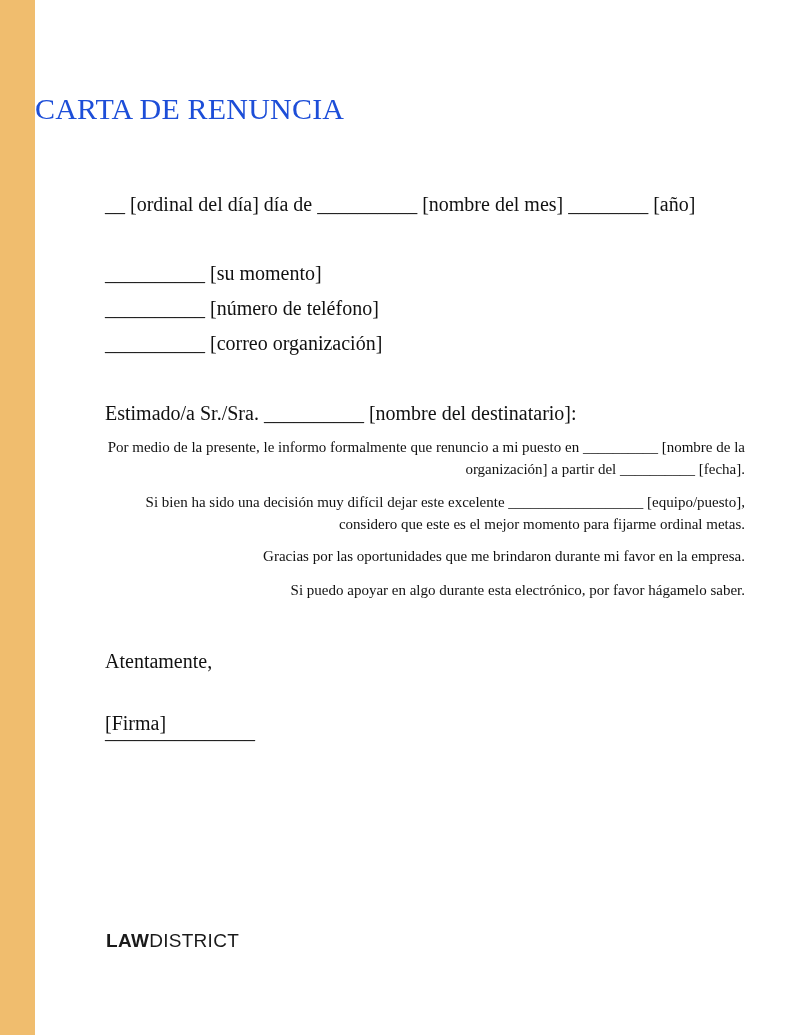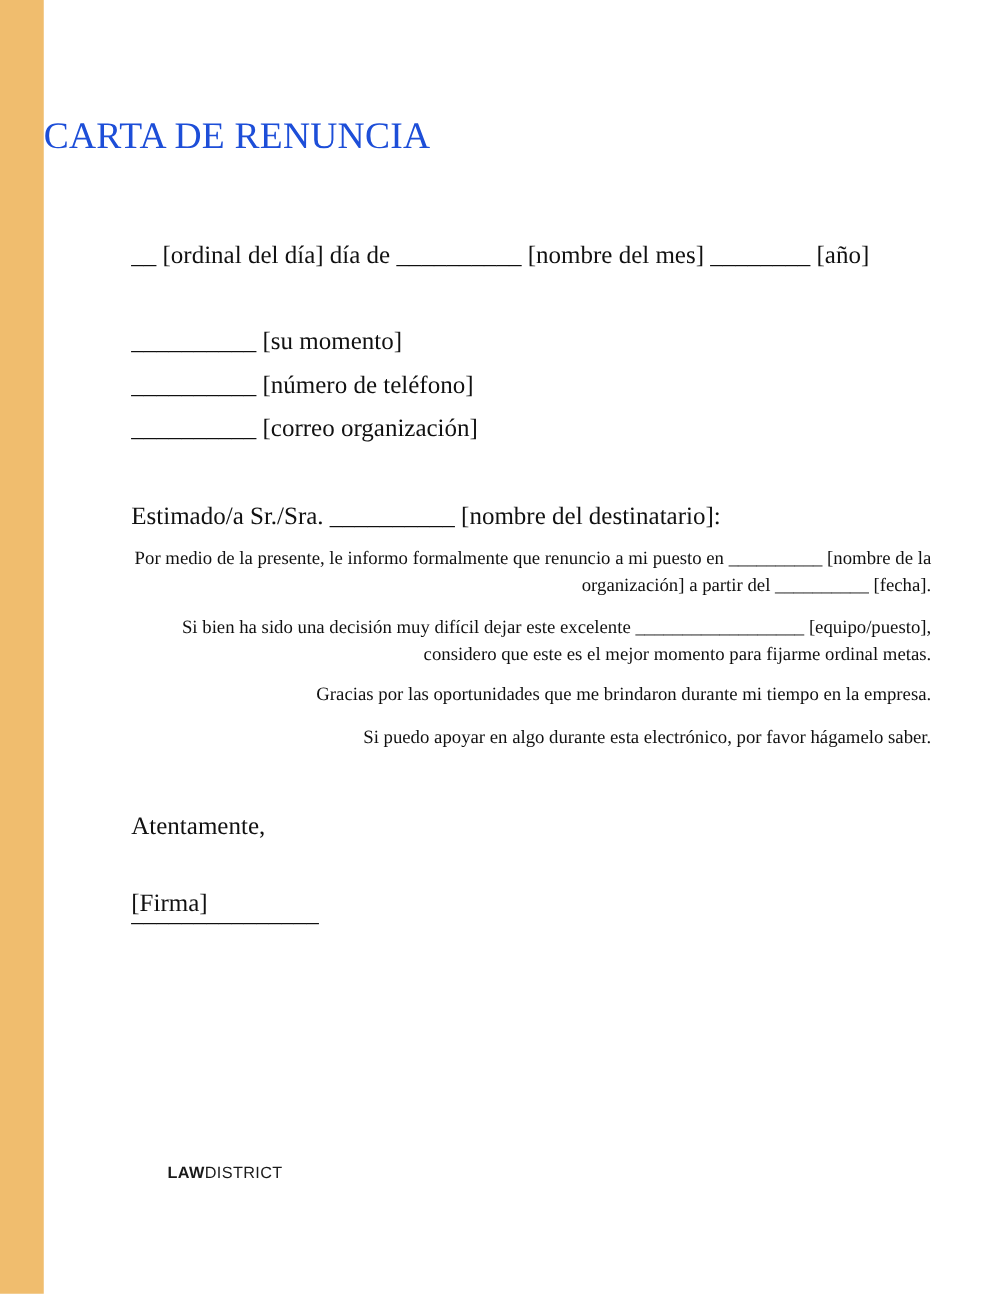--- a/index.html
+++ b/index.html
@@ -20,42 +20,42 @@
   }
   .line {
     position: absolute; left: 105px; font-size: 20px; line-height: 22px; white-space: nowrap;
   }
   .para {
     position: absolute; left: 105px; width: 640px; font-size: 15px; line-height: 22px; text-align: right;
   }
   .logo {
     position: absolute; left: 106px; top: 930px;
     font-family: "Liberation Sans", "DejaVu Sans", sans-serif;
-    font-size: 13px; color: #1a1a1a; letter-spacing: 0.3px; margin-left: 28px;
+    font-size: 19px; color: #1a1a1a; letter-spacing: 0.3px;
   }
   .logo .bold { font-weight: bold; }
 </style>
 </head>
 <body>
 
 <div class="stripe"></div>
 
 <div class="title">CARTA DE RENUNCIA</div>
 
 <div class="line" style="top:193px">__ [ordinal del día] día de __________ [nombre del mes] ________ [año]</div>
 
 <div class="line" style="top:262px">__________ [su momento]</div>
 <div class="line" style="top:297px">__________ [número de teléfono]</div>
 <div class="line" style="top:332px">__________ [correo organización]</div>
 
 <div class="line" style="top:402px">Estimado/a Sr./Sra. __________ [nombre del destinatario]:</div>
 
 <div class="para" style="top:436px">Por medio de la presente, le informo formalmente que renuncio a mi puesto en __________ [nombre de la organización] a partir del __________ [fecha].</div>
 <div class="para" style="top:491px">Si bien ha sido una decisión muy difícil dejar este excelente __________________ [equipo/puesto], considero que este es el mejor momento para fijarme ordinal metas.</div>
-<div class="para" style="top:545px">Gracias por las oportunidades que me brindaron durante mi tiempo en la empresa.</div>
+<div class="para" style="top:545px">Gracias por las oportunidades que me brindaron durante mi favor en la empresa.</div>
 <div class="para" style="top:579px">Si puedo apoyar en algo durante esta electrónico, por favor hágamelo saber.</div>
 
 <div class="line" style="top:650px">Atentamente,</div>
 
 <div class="line" style="top:720px">_______________</div>
 <div class="line" style="top:712px">[Firma]</div>
 
 <div class="logo"><span class="bold">LAW</span><span>DISTRICT</span></div>
 
 </body></html>

